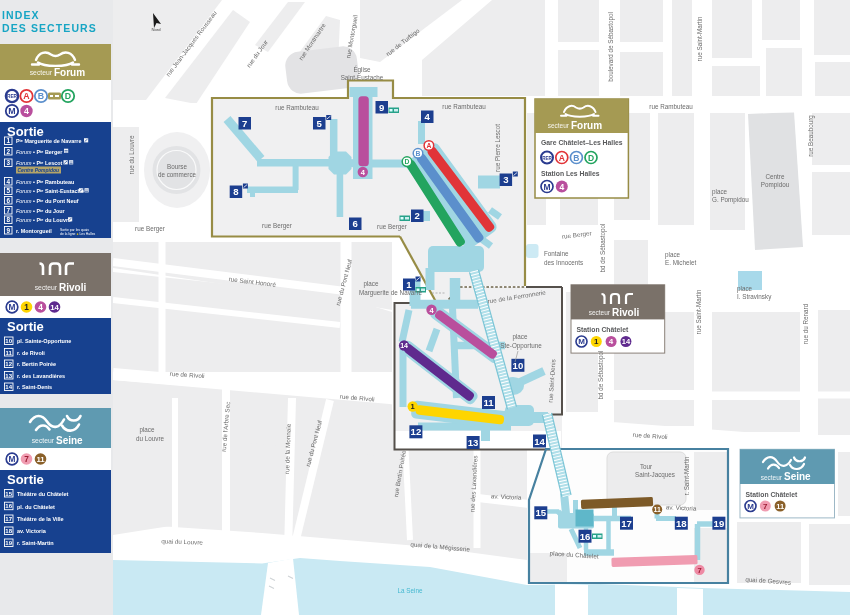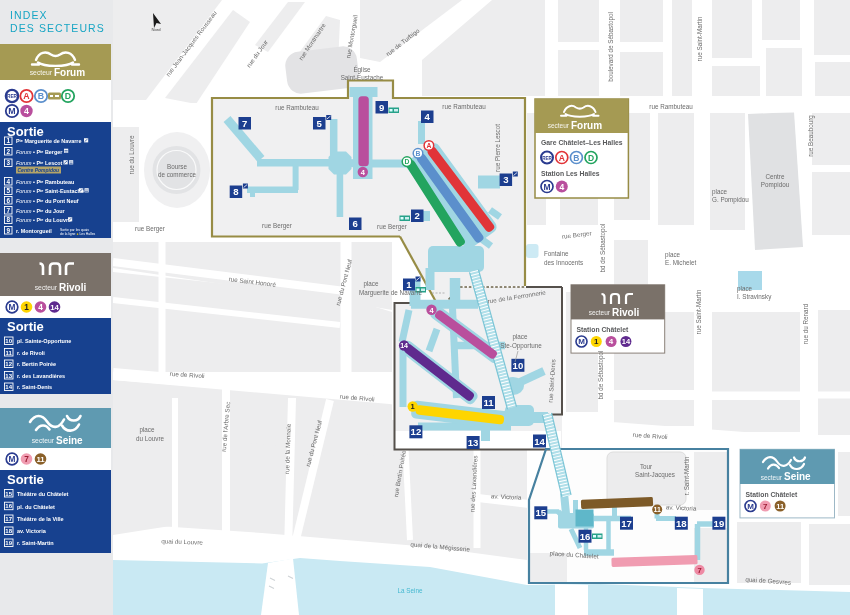--- a/index.html
+++ b/index.html
@@ -589,21 +589,21 @@
 <text class="stc" x="410" y="593" font-size="6.3" fill="#45b8d0" font-family="Liberation Sans,sans-serif">La Seine</text>
 </g>
 
 <g>
       <polygon points="153,13 161,24 156.5,23 154,28" fill="#1a1a1a"></polygon>
       <text x="156" y="31" font-size="4.2" fill="#444" text-anchor="middle" font-family="Liberation Sans,sans-serif">Nord</text>
     </g>
 </svg>
 <div id="sidebar">
 
-<div style="position:absolute;left:10px;top:9px;color:#17a5c4;font-weight:normal;font-size:10.5px;letter-spacing:1.1px;line-height:13px;white-space:nowrap;">INDEX<br>DES SECTEURS</div>
+<div style="position:absolute;left:2px;top:9px;color:#17a5c4;font-weight:bold;font-size:10.5px;letter-spacing:1.1px;line-height:13px;white-space:nowrap;">INDEX<br>DES SECTEURS</div>
 
 <div style="position:absolute;left:0;top:44px;width:111px;height:36px;background:#a59a53;">
 <svg width="111" height="36" viewBox="0 0 111 36">
 <g stroke="#ffffff" stroke-width="2.4" fill="none" stroke-linecap="round">
 <path d="M36,16 C39,8 46,7 51,10.5 C54,12.5 57,12.5 60,10.5 C65,7 72,8 75,16"></path>
 <path d="M38,18.5 C44,23 67,23 73,18.5"></path>
 <path d="M32,20.5 h7 M72,20.5 h7"></path>
 </g>
 <text x="52" y="31" font-size="6.8" fill="#fff" opacity="0.9" text-anchor="end" font-family="Liberation Sans,sans-serif">secteur</text>
 <text x="54" y="31.6" font-size="10" fill="#fff" font-weight="bold" font-family="Liberation Sans,sans-serif">Forum</text>

